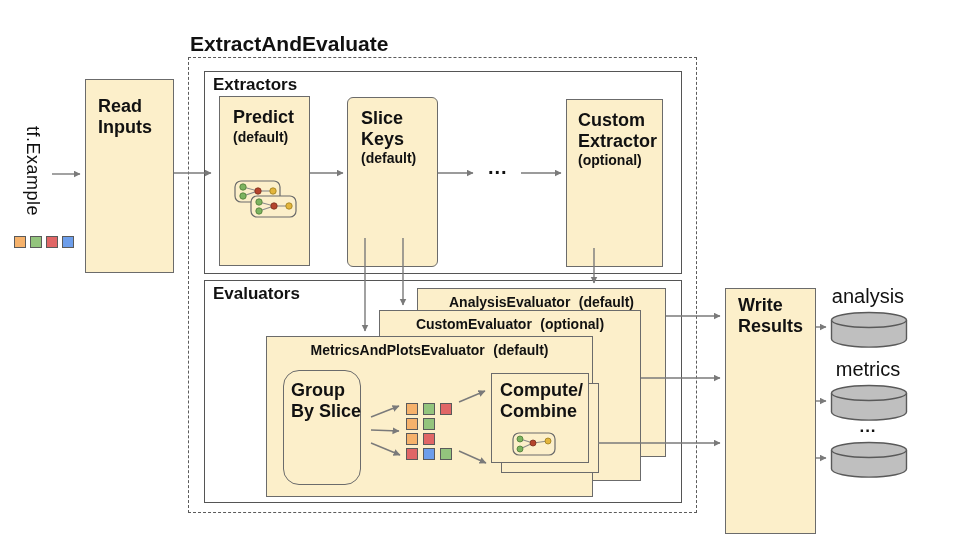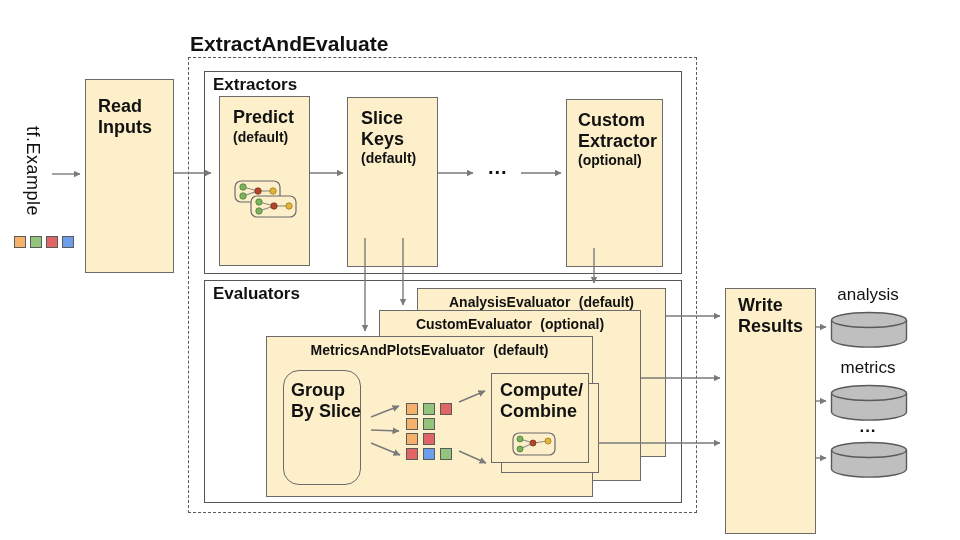--- a/index.html
+++ b/index.html
@@ -37,21 +37,21 @@
     writing-mode:vertical-rl;text-orientation:mixed;
     font-size:18px;letter-spacing:0.5px;
   }
   .sq{display:inline-block;width:12px;height:12px;border:1.6px solid #5a5a5a;box-sizing:border-box;}
   .sq-row{display:flex;gap:5px;}
   .sq-col{display:flex;flex-direction:column;gap:3px;}
   .legend-row{display:flex;gap:4px;}
   .overlay{position:absolute;left:0;top:0;z-index:40;pointer-events:none;}
   .conn{stroke:var(--line);stroke-width:1.4;fill:none;}
   .cyl-shape{fill:var(--cyl-fill);stroke:#595959;stroke-width:1.4;}
-  .out-label{font-size:17px;text-align:center;}
+  .out-label{font-size:20px;text-align:center;}
   .out-dots{font-size:17px;font-weight:bold;text-align:center;letter-spacing:1px;}
   .ellipsis{font-weight:bold;font-size:20px;letter-spacing:1px;}
   .icon-rect{fill:var(--box-fill);stroke:#6b6b6b;stroke-width:1.2;}
   .icon-line{stroke:#8a8a8a;stroke-width:1.1;}
 </style>
 </head>
 <body>
 
 <div class="canvas">
 
@@ -90,21 +90,21 @@
       <line class="icon-line" x1="25" y1="23" x2="40" y2="27"></line>
       <line class="icon-line" x1="25" y1="32" x2="40" y2="27"></line>
       <line class="icon-line" x1="40" y1="27" x2="55" y2="27"></line>
       <circle cx="25" cy="23" r="3.2" fill="#7cb360" stroke="#4c7a34" stroke-width="0.8"></circle>
       <circle cx="25" cy="32" r="3.2" fill="#7cb360" stroke="#4c7a34" stroke-width="0.8"></circle>
       <circle cx="40" cy="27" r="3.2" fill="#b5442c" stroke="#7a2e1d" stroke-width="0.8"></circle>
       <circle cx="55" cy="27" r="3.2" fill="#e3b53c" stroke="#9c7c1c" stroke-width="0.8"></circle>
     </svg>
   </div>
 
-  <div class="tanbox" style="left:347px;top:97px;width:91px;height:170px;">
+  <div class="tanbox" style="left:347px;top:97px;width:91px;height:170px;border-radius:6px;">
     <div class="blabel" style="padding:10px 0 0 13px;width:62px;">Slice Keys</div>
     <div class="qual" style="padding:1px 0 0 13px;">(default)</div>
   </div>
 
   <div class="abs ellipsis" style="left:488px;top:156px;">...</div>
 
   <div class="tanbox" style="left:566px;top:99px;width:97px;height:168px;">
     <div class="blabel" style="padding:10px 0 0 11px;width:82px;">Custom Extractor</div>
     <div class="qual" style="padding:1px 0 0 11px;">(optional)</div>
   </div>

